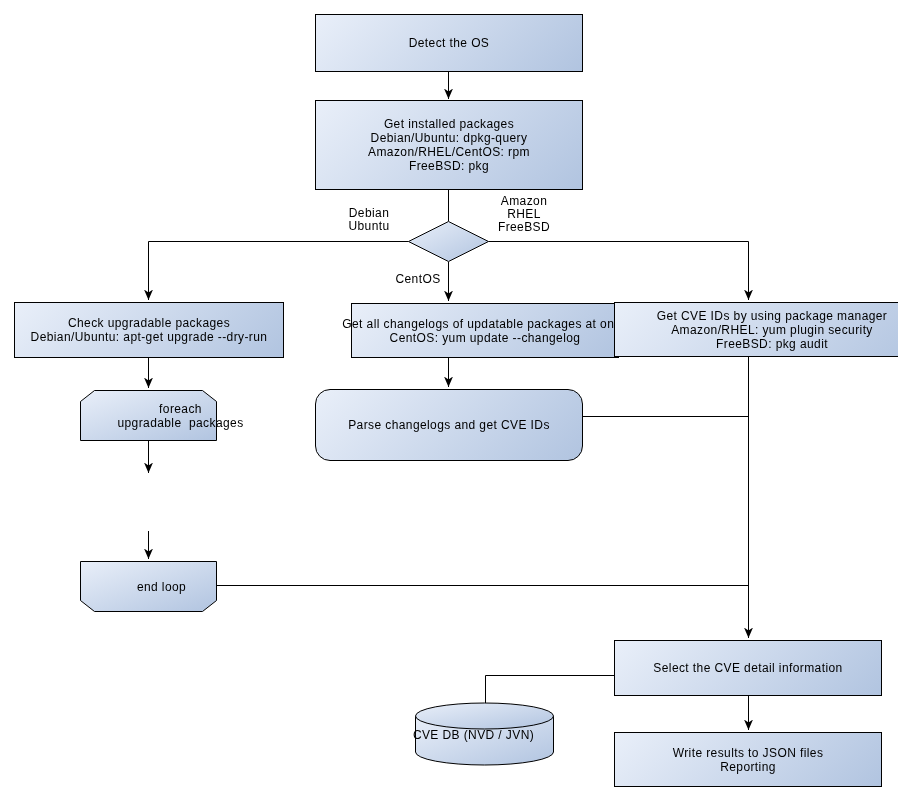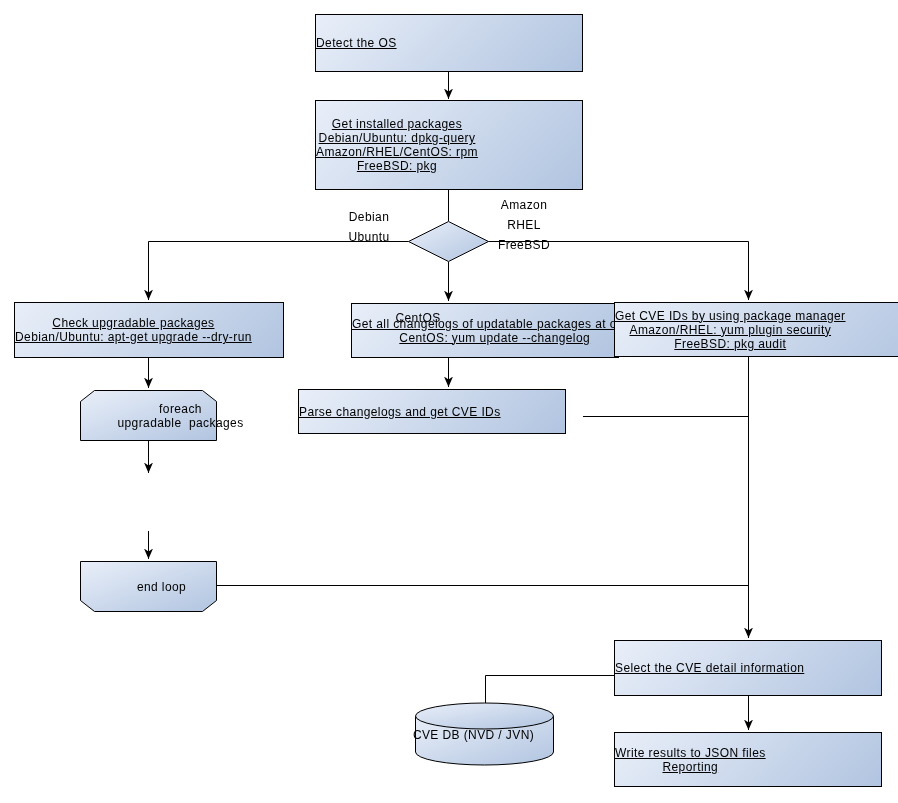--- a/index.html
+++ b/index.html
@@ -6,34 +6,34 @@
     --grad-light:#e9eff9; --grad-dark:#b1c4e0; --node-border:#000000;
     --edge:#000000; --text:#000000; --background:#ffffff;
   }
   html,body{margin:0;padding:0;}
   .canvas{
     position:relative; width:898px; height:803px; overflow:hidden;
     background:var(--background); font-family:"Liberation Sans",sans-serif;
   }
   .layer{position:absolute; left:0; top:0;}
   .node{
-    position:absolute; display:flex; align-items:center; 
+    position:absolute; display:flex; align-items:center; justify-content:center;
     background:linear-gradient(135deg, var(--grad-light) 0%, var(--grad-dark) 100%);
-    border:1px solid var(--node-border); box-sizing:border-box;text-decoration:underline;
+    border:1px solid var(--node-border); box-sizing:border-box;
   }
   .shape-label{
     position:absolute; display:flex; align-items:center; justify-content:center;
     background:transparent;
   }
   .node span,.shape-label span{
     white-space:pre; text-align:center; font-size:12px; line-height:14px;
     letter-spacing:0.4px; color:var(--text);
   }
   .edge-label{
-    position:absolute; text-align:center; font-size:12px; line-height:20px;
+    position:absolute; text-align:center; font-size:12px; line-height:13px;
     letter-spacing:0.4px; white-space:pre; color:var(--text);
   }
   .e{stroke:var(--edge); stroke-width:1; fill:none;}
   .shape{stroke:var(--node-border); stroke-width:1; fill:url(#grad);}
 </style>
 </head>
 <body>
 
 <div class="canvas">
 
@@ -90,21 +90,21 @@
     <span>Check upgradable packages
 Debian/Ubuntu: apt-get upgrade --dry-run</span>
   </div>
 
 
   <div class="node" style="left:315px;top:303px;width:268px;height:55px;margin-left:36px;">
     <span>Get all changelogs of updatable packages at once
 CentOS: yum update --changelog</span>
   </div>
 
-  <div class="node" style="left:298px;top:389px;width:268px;height:45px;">
+  <div class="node" style="left:315px;top:389px;width:268px;height:72px;border-radius:15px;">
     <span>Parse changelogs and get CVE IDs</span>
   </div>
 
   <div class="node" style="left:614px;top:302px;width:316px;height:55px;">
     <span>Get CVE IDs by using package manager
 Amazon/RHEL: yum plugin security
 FreeBSD: pkg audit</span>
   </div>
 
   <div class="node" style="left:614px;top:640px;width:268px;height:56px;">
@@ -129,15 +129,15 @@
     <span>CVE DB (NVD / JVN)</span>
   </div>
 
   <div class="edge-label" style="left:340px;top:207px;width:58px;">Debian
 Ubuntu</div>
 
   <div class="edge-label" style="left:492px;top:195px;width:64px;">Amazon
 RHEL
 FreeBSD</div>
 
-  <div class="edge-label" style="left:394px;top:273px;width:48px;margin-top:35px;">CentOS</div>
+  <div class="edge-label" style="left:394px;top:273px;width:48px;">CentOS</div>
 
 </div>
 
 </body></html>

